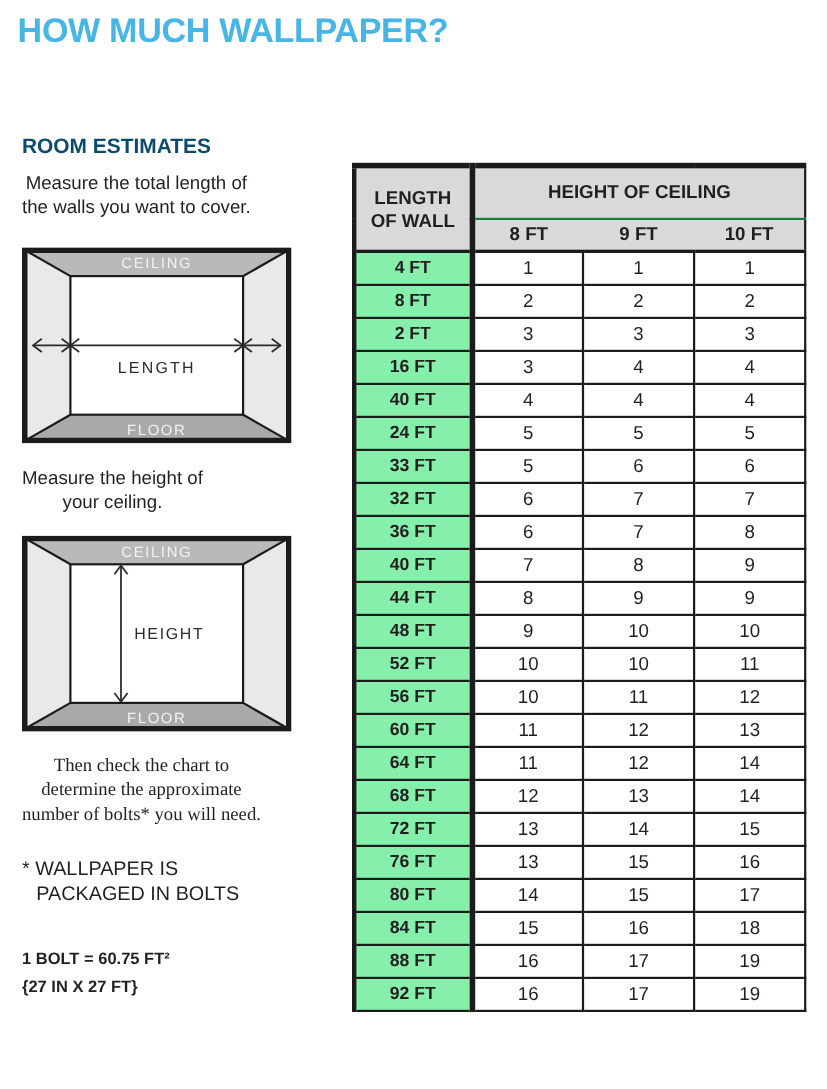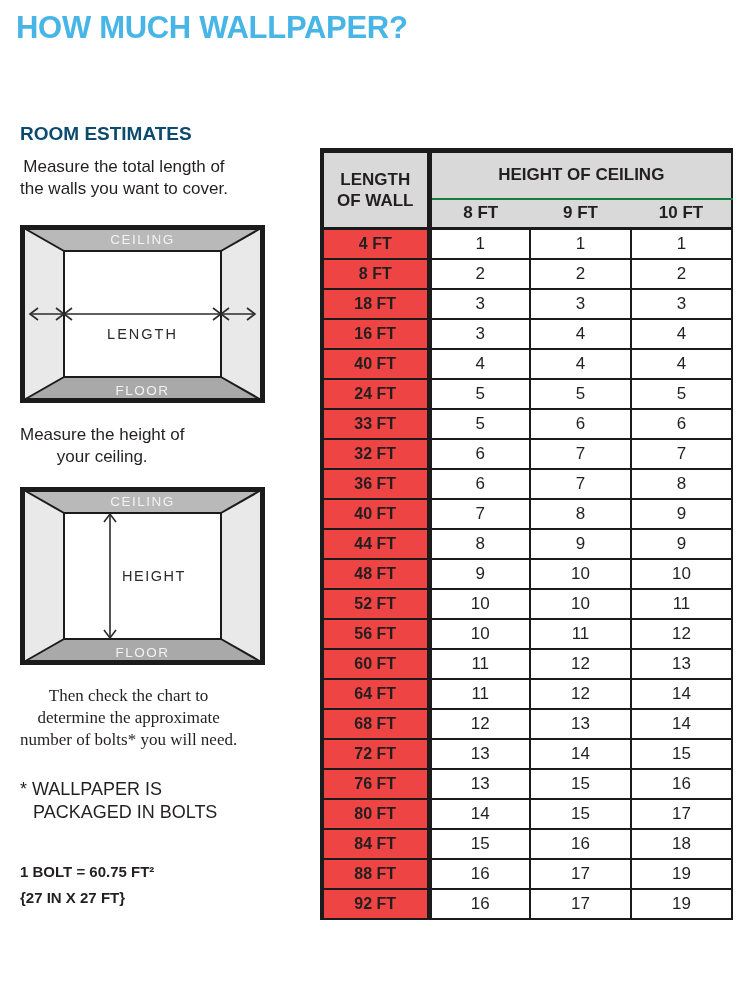--- a/index.html
+++ b/index.html
@@ -95,21 +95,21 @@
     height: 48px;
     font-size: 17px;
   }
   tr.subheader th {
     background: #d9d9d9;
     border-bottom: 3px solid #1b1b1b;
     height: 30px;
     font-size: 17px;
   }
   tbody.rows th {
-    background: #ef4444;
+    background: #86efac;
     border: 2px solid #1b1b1b;
     border-right: 5px solid #1b1b1b;
     font-size: 16px;
     height: 16px;
   }
   tbody.rows td {
     border: 2px solid #1b1b1b;
     font-size: 17px;
     font-weight: normal;
     height: 30px;
@@ -211,21 +211,21 @@
           <td>1</td>
           <td>1</td>
         </tr>
         <tr>
           <th>8 FT</th>
           <td>2</td>
           <td>2</td>
           <td>2</td>
         </tr>
         <tr>
-          <th>18 FT</th>
+          <th>2 FT</th>
           <td>3</td>
           <td>3</td>
           <td>3</td>
         </tr>
         <tr>
           <th>16 FT</th>
           <td>3</td>
           <td>4</td>
           <td>4</td>
         </tr>

